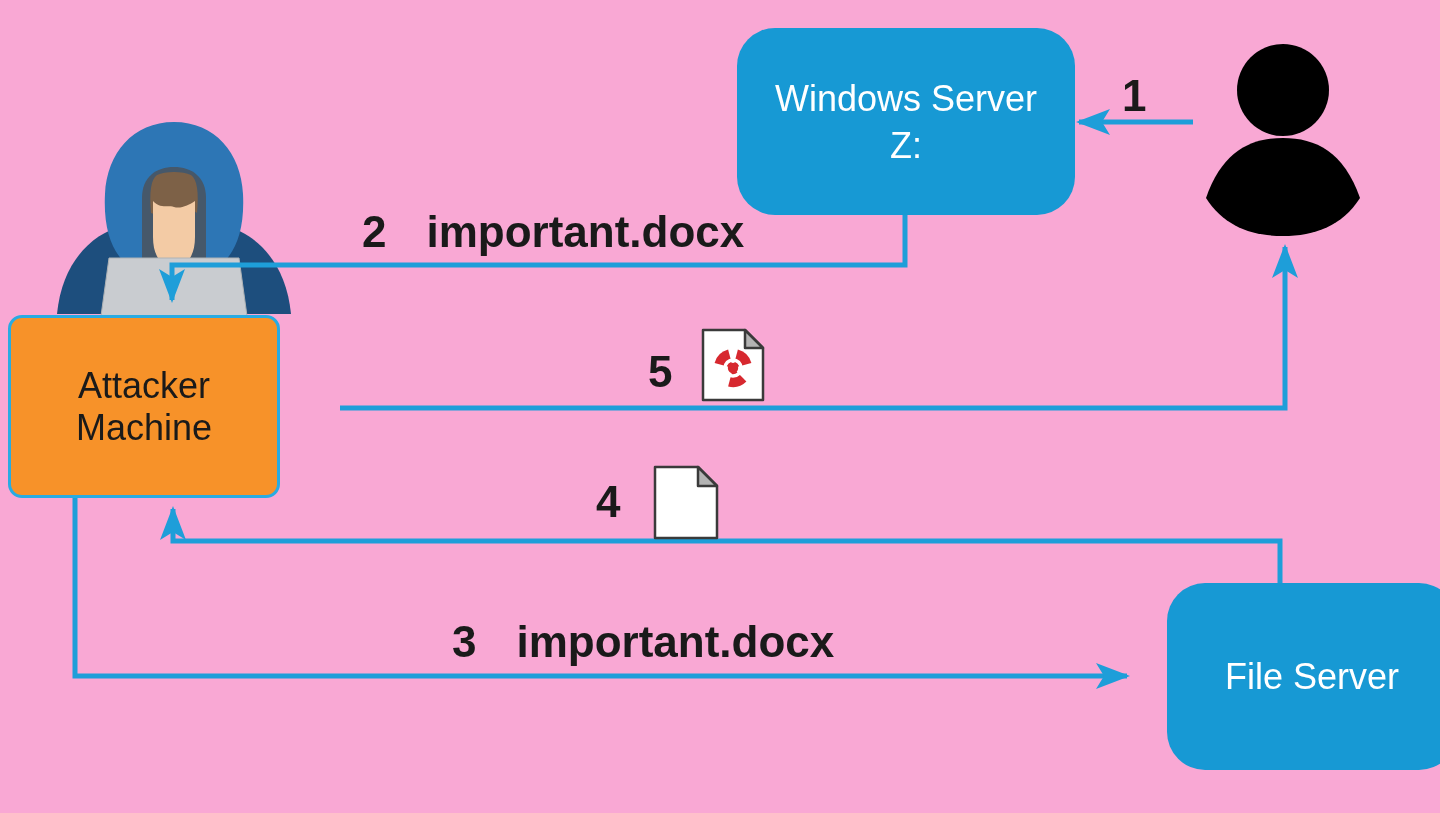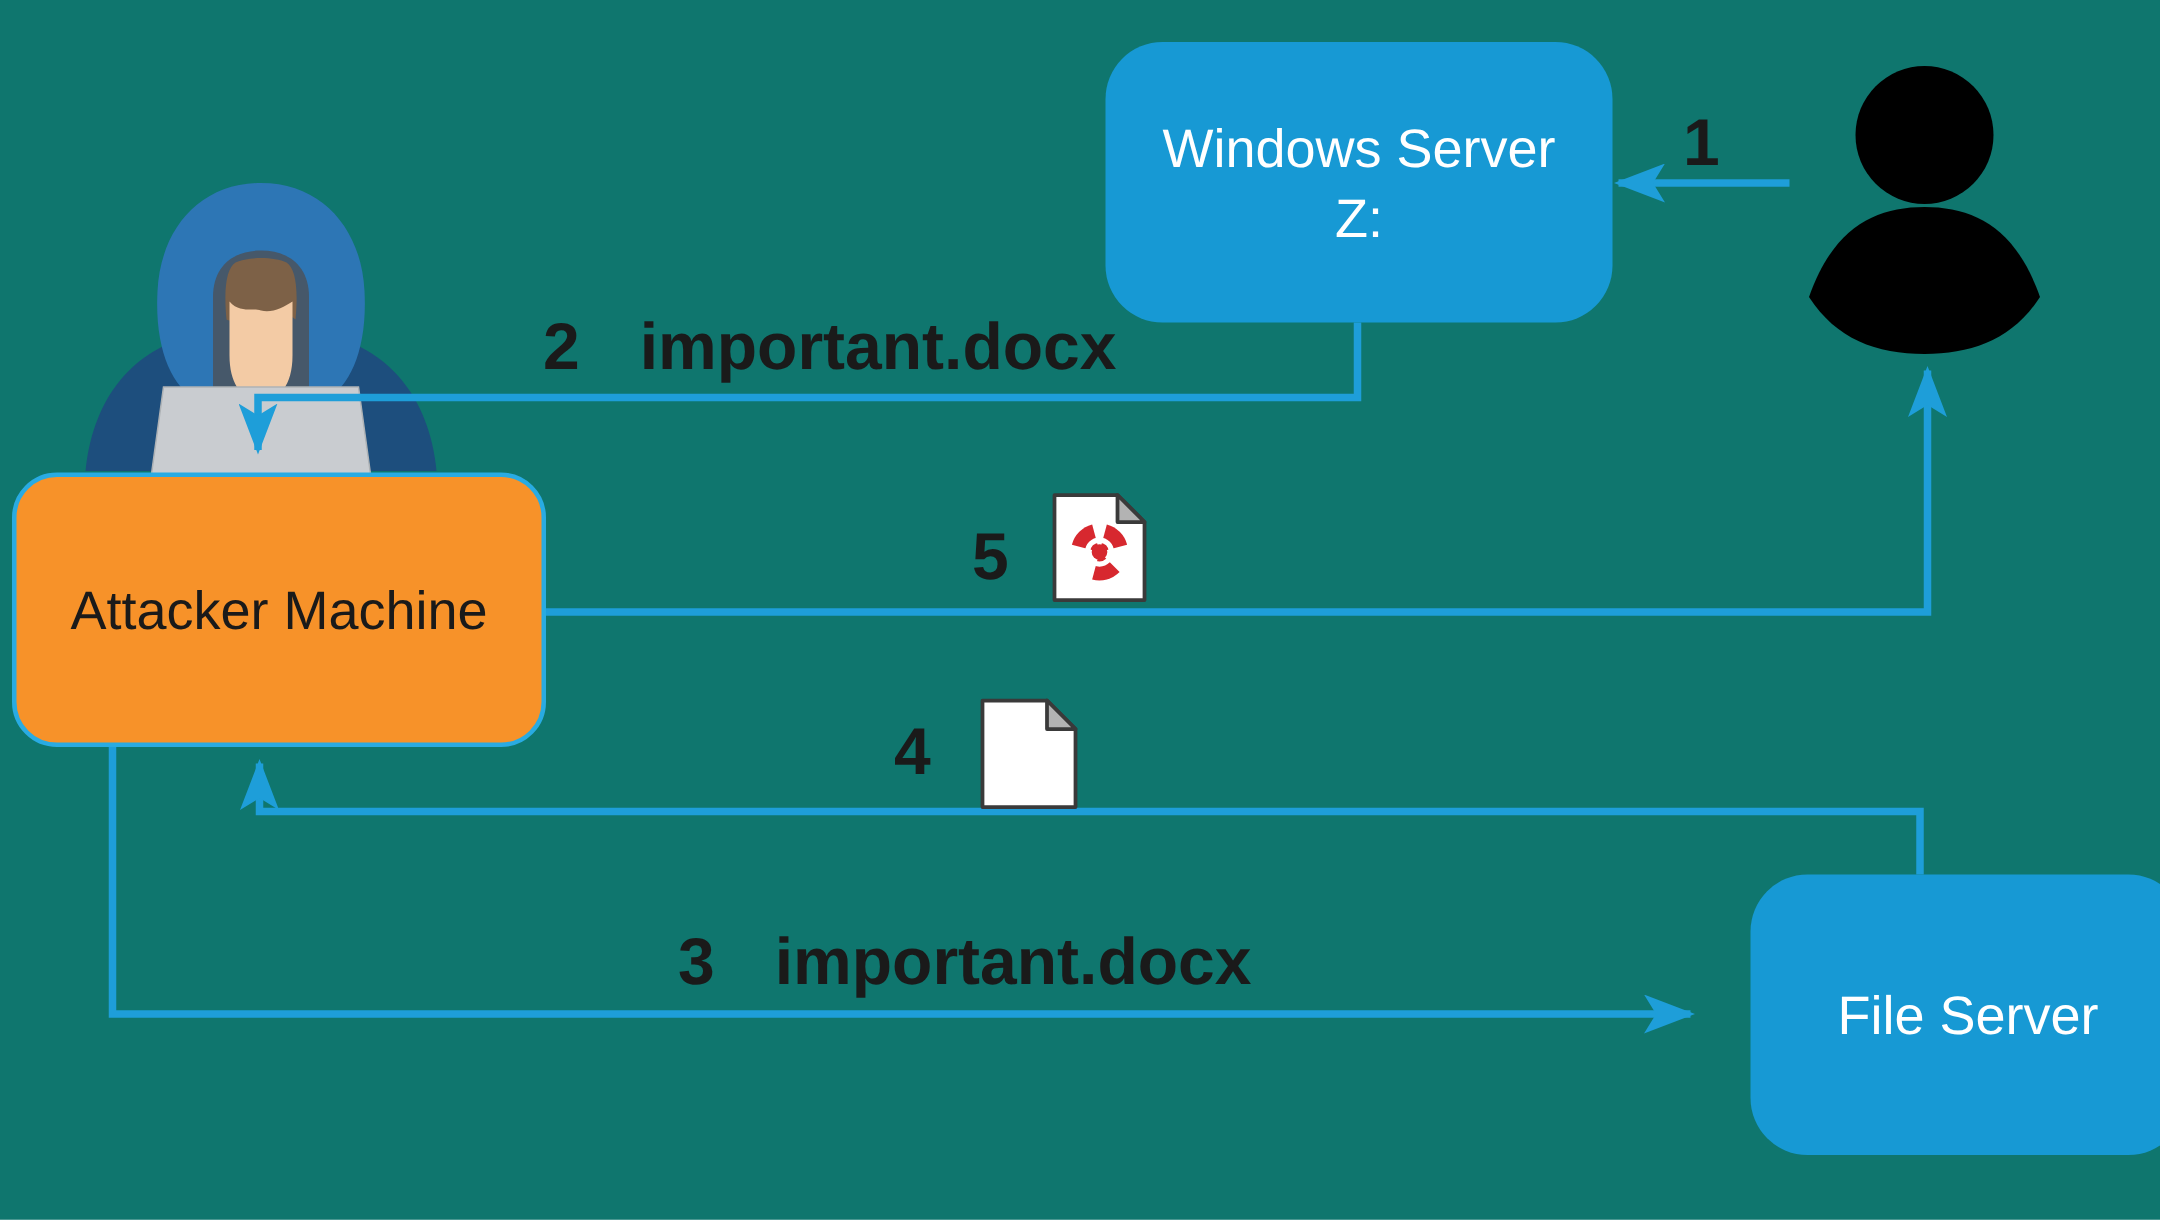--- a/index.html
+++ b/index.html
@@ -4,21 +4,21 @@
 <style>
   html, body { margin: 0; padding: 0; }
   body {
     font-family: "Liberation Sans", sans-serif;
     background: #ffffff;
   }
   .canvas {
     position: relative;
     width: 1440px;
     height: 813px;
-    background: #0f766e;
+    background: #f9a8d4;
     overflow: hidden;
   }
   svg.diagram-art {
     position: absolute;
     left: 0; top: 0;
     width: 1440px;
     height: 813px;
   }
   .node {
     position: absolute;
@@ -35,25 +35,25 @@
     color: #ffffff;
     border-radius: 38px;
   }
   .node-windows-server {
     left: 737px; top: 28px;
     width: 338px; height: 187px;
     line-height: 47px;
   }
   .node-attacker-machine {
     left: 8px; top: 315px;
-    width: 356px; height: 183px;
+    width: 272px; height: 183px;
     background: #f79229;
     color: #1a1a1a;
     border: 3px solid #29abe2;
-    border-radius: 30px;
+    border-radius: 14px;
   }
   .node-file-server {
     left: 1135px; top: 583px;
     width: 290px; height: 187px; margin-left: 32px;
   }
   .step-num {
     position: absolute;
     font-size: 44px;
     font-weight: bold;
     color: #1a1a1a;

